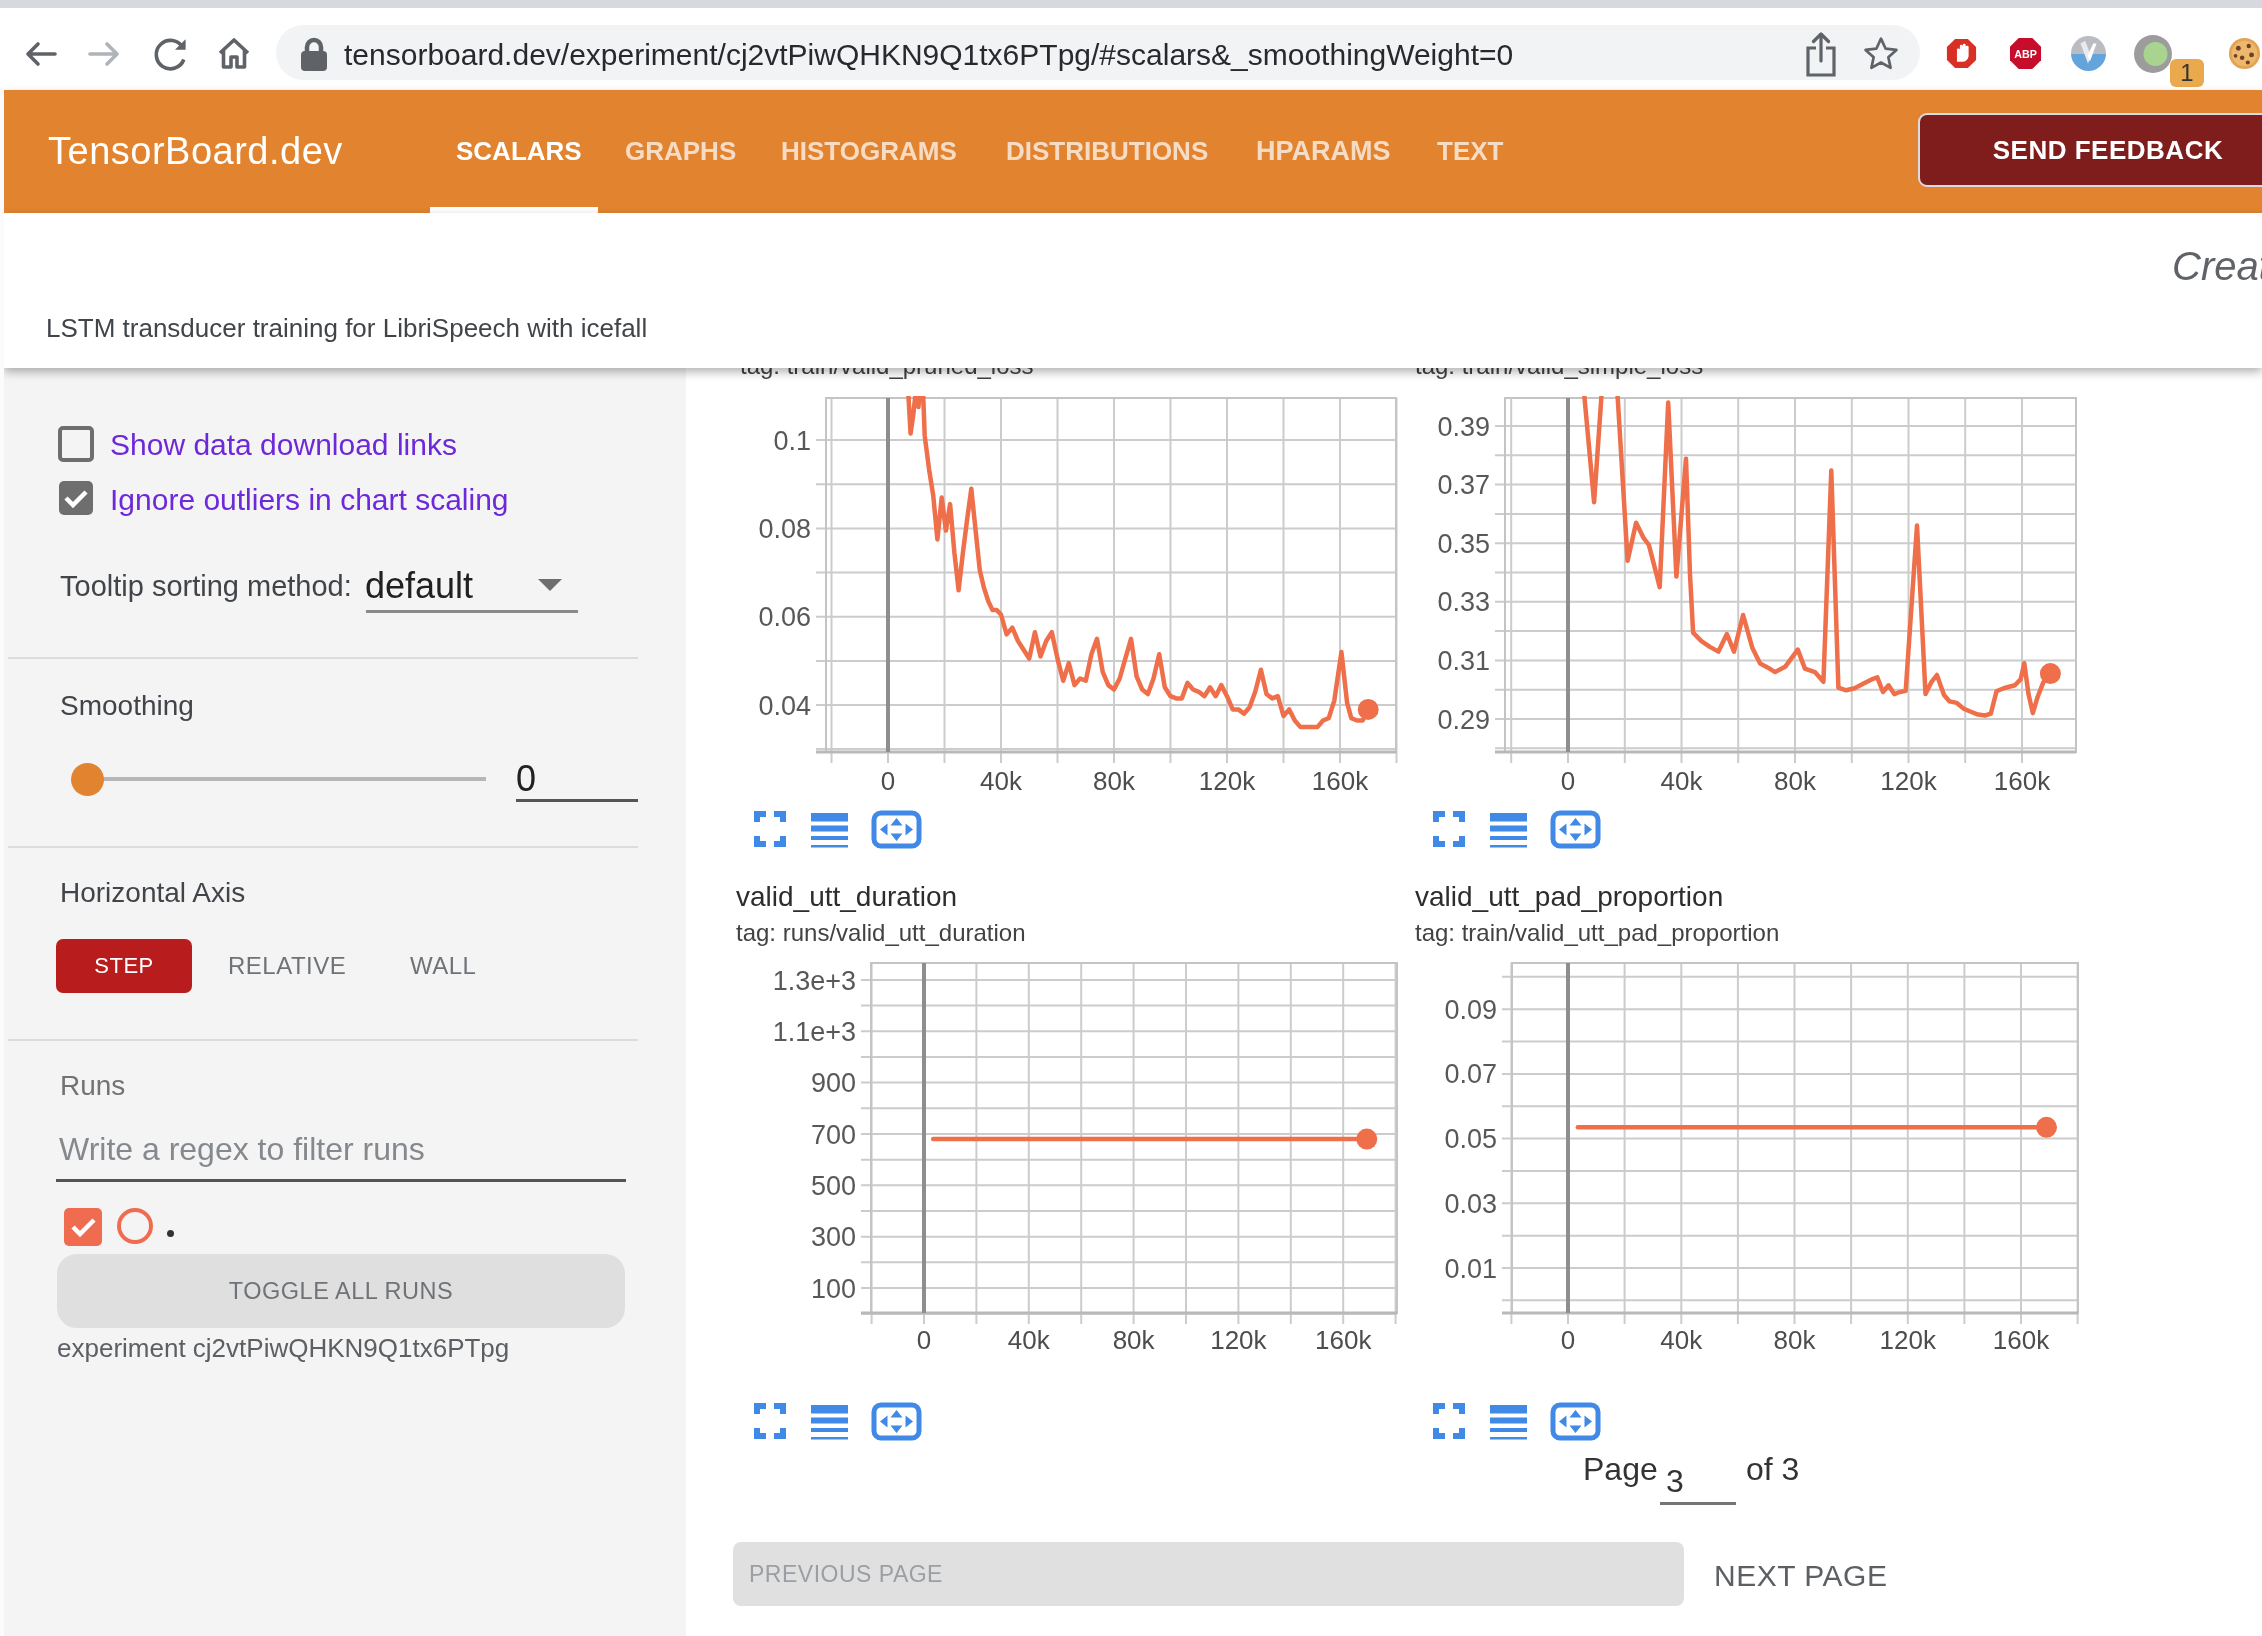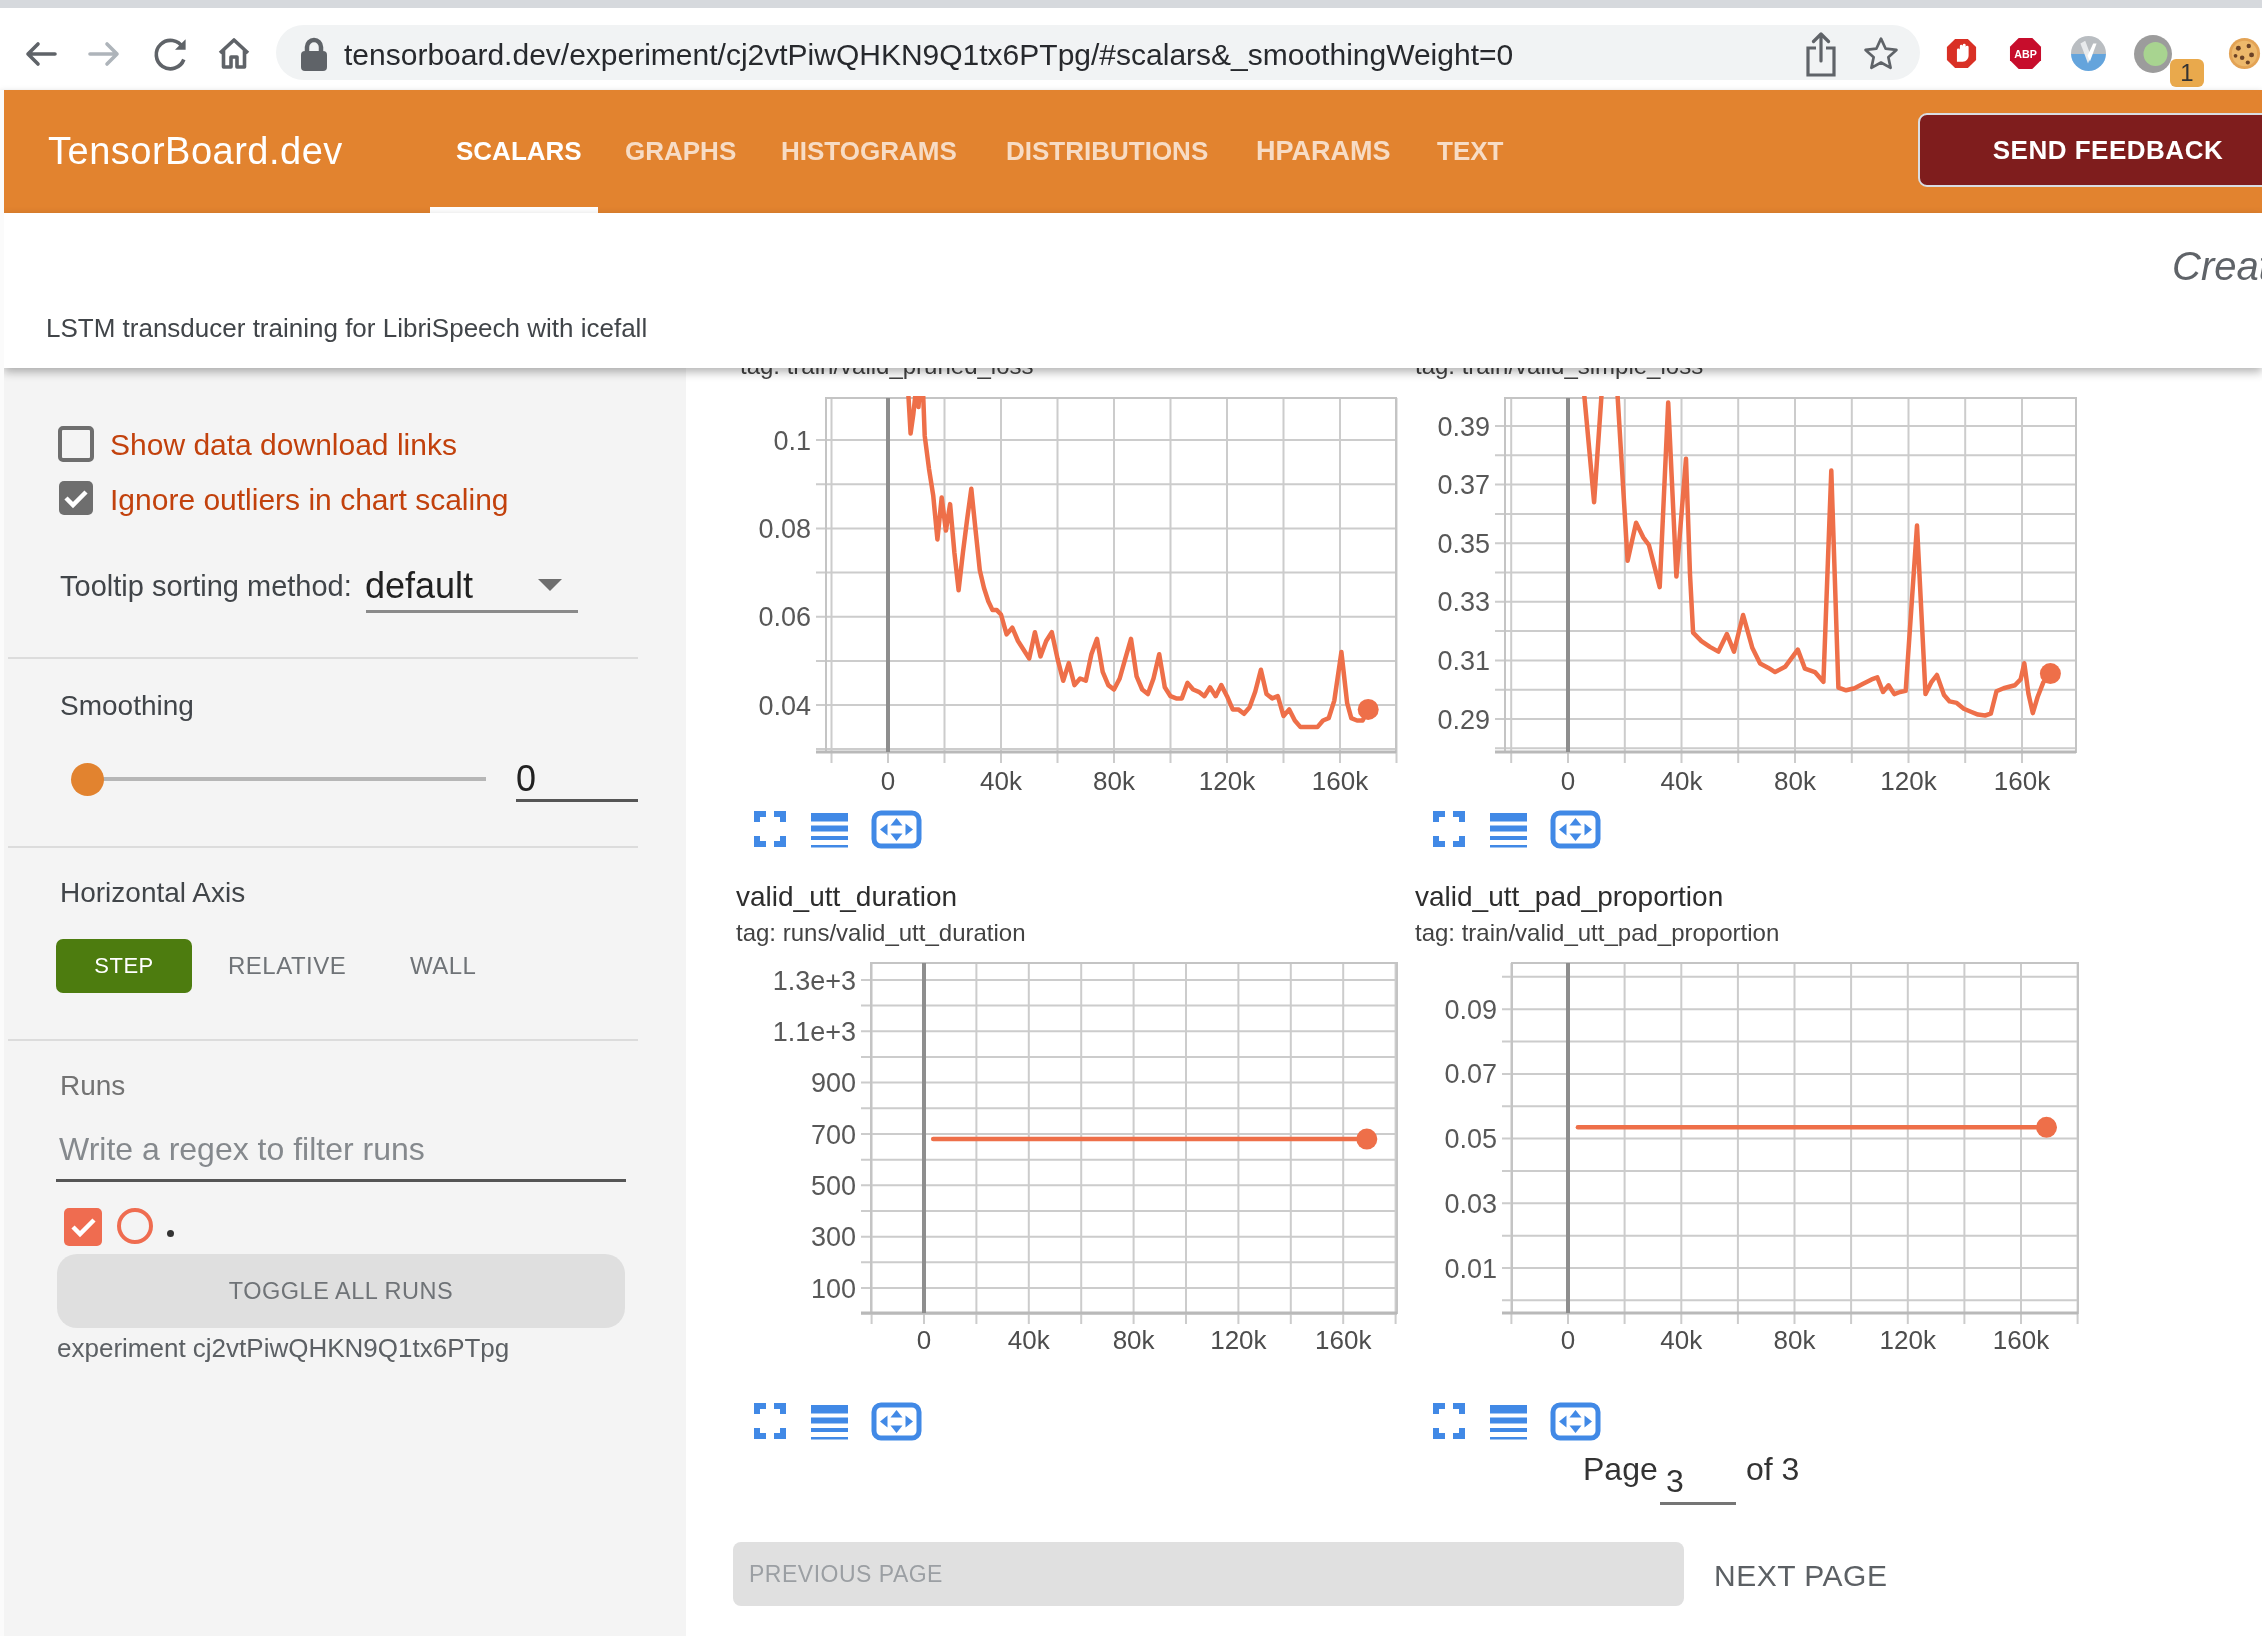--- a/index.html
+++ b/index.html
@@ -15,21 +15,21 @@
 .nav{top:46px;font-size:26px;color:rgba(255,255,255,.72);font-weight:bold}
 #nav-active{color:#fff}
 #tabline{left:430px;top:117px;width:168px;height:6px;background:#fff}
 #sendfb{left:1918px;top:23px;width:380px;height:74px;background:#7f1d1d;border:2px solid #d9dde3;border-radius:9px;color:#fff;font-size:26px;letter-spacing:0.5px;font-weight:bold;text-align:center;line-height:70px}
 #band{left:4px;top:213px;width:2258px;height:155px;background:#fff;box-shadow:0 4px 9px rgba(0,0,0,.30);z-index:6;overflow:hidden}
 #crea{left:2168px;top:31px;font-size:40px;font-style:italic;color:#5f6368;white-space:nowrap}
 #exptitle{left:42px;top:100px;font-size:26px;color:#414549}
 #sidebar{left:4px;top:368px;width:682px;height:1268px;background:#f4f4f4;z-index:2}
 #leftstrip{left:0;top:90px;width:4px;height:1546px;background:#fbfbfb;z-index:7}
 .divider{left:4px;width:630px;height:2px;background:#dcdcdc}
-.cklabel{font-size:30px;color:#c2410c}
+.cklabel{font-size:30px;color:#6d28d9}
 .ckbox{width:36px;height:36px;border:4px solid #6e6e6e;border-radius:5px}
 #main{left:686px;top:368px;width:1576px;height:1268px;background:#fff}
 .fragwrap{position:absolute;height:11px;overflow:hidden;z-index:3}
 .frag{position:absolute;left:0;top:-16px;font-size:24px;color:#424242;white-space:nowrap}
 .ctitle{font-size:28px;color:#2d2d2d;z-index:3}
 .csub{font-size:24px;color:#424242;z-index:3}
 .icons{z-index:3}
 .z3{z-index:3}
 </style></head>
 <body>
@@ -320,21 +320,21 @@
       </svg>
     <div class="abs" style="left:362px;top:242px;width:212px;height:3px;background:#8a8a8a"></div>
     <div class="abs divider" style="top:289px"></div>
     <div class="abs" style="left:56px;top:322px;font-size:28px;color:#414549">Smoothing</div>
     <div class="abs" style="left:88px;top:409px;width:394px;height:4px;background:#b6b6b6"></div>
     <div class="abs" style="left:67px;top:395px;width:33px;height:33px;border-radius:50%;background:#e2832f"></div>
     <div class="abs" style="left:512px;top:390px;font-size:36px;color:#212121">0</div>
     <div class="abs" style="left:512px;top:431px;width:122px;height:3px;background:#555"></div>
     <div class="abs divider" style="top:478px"></div>
     <div class="abs" style="left:56px;top:509px;font-size:28px;color:#414549">Horizontal Axis</div>
-    <div class="abs" style="left:52px;top:571px;width:136px;height:54px;background:#4d7c0f;border-radius:7px;color:#fff;font-size:22px;text-align:center;line-height:54px;letter-spacing:0.5px">STEP</div>
+    <div class="abs" style="left:52px;top:571px;width:136px;height:54px;background:#b91c1c;border-radius:7px;color:#fff;font-size:22px;text-align:center;line-height:54px;letter-spacing:0.5px">STEP</div>
     <div class="abs" style="left:224px;top:584px;font-size:24px;color:#6f7377;letter-spacing:0.5px">RELATIVE</div>
     <div class="abs" style="left:406px;top:584px;font-size:24px;color:#6f7377;letter-spacing:0.5px">WALL</div>
     <div class="abs divider" style="top:671px"></div>
     <div class="abs" style="left:56px;top:702px;font-size:28px;color:#737373">Runs</div>
     <div class="abs" style="left:55px;top:763px;font-size:32px;color:#85898d">Write a regex to filter runs</div>
     <div class="abs" style="left:52px;top:811px;width:570px;height:3px;background:#555"></div>
     <svg class="abs" style="left:60px;top:840px" width="38" height="38" viewBox="0 0 38 38">
       <rect x="0" y="0" width="38" height="38" rx="5" fill="#ef6c50"></rect>
       <path d="M9 19 l7 7 l14 -14" stroke="#fff" stroke-width="4.5" fill="none"></path>
     </svg>

